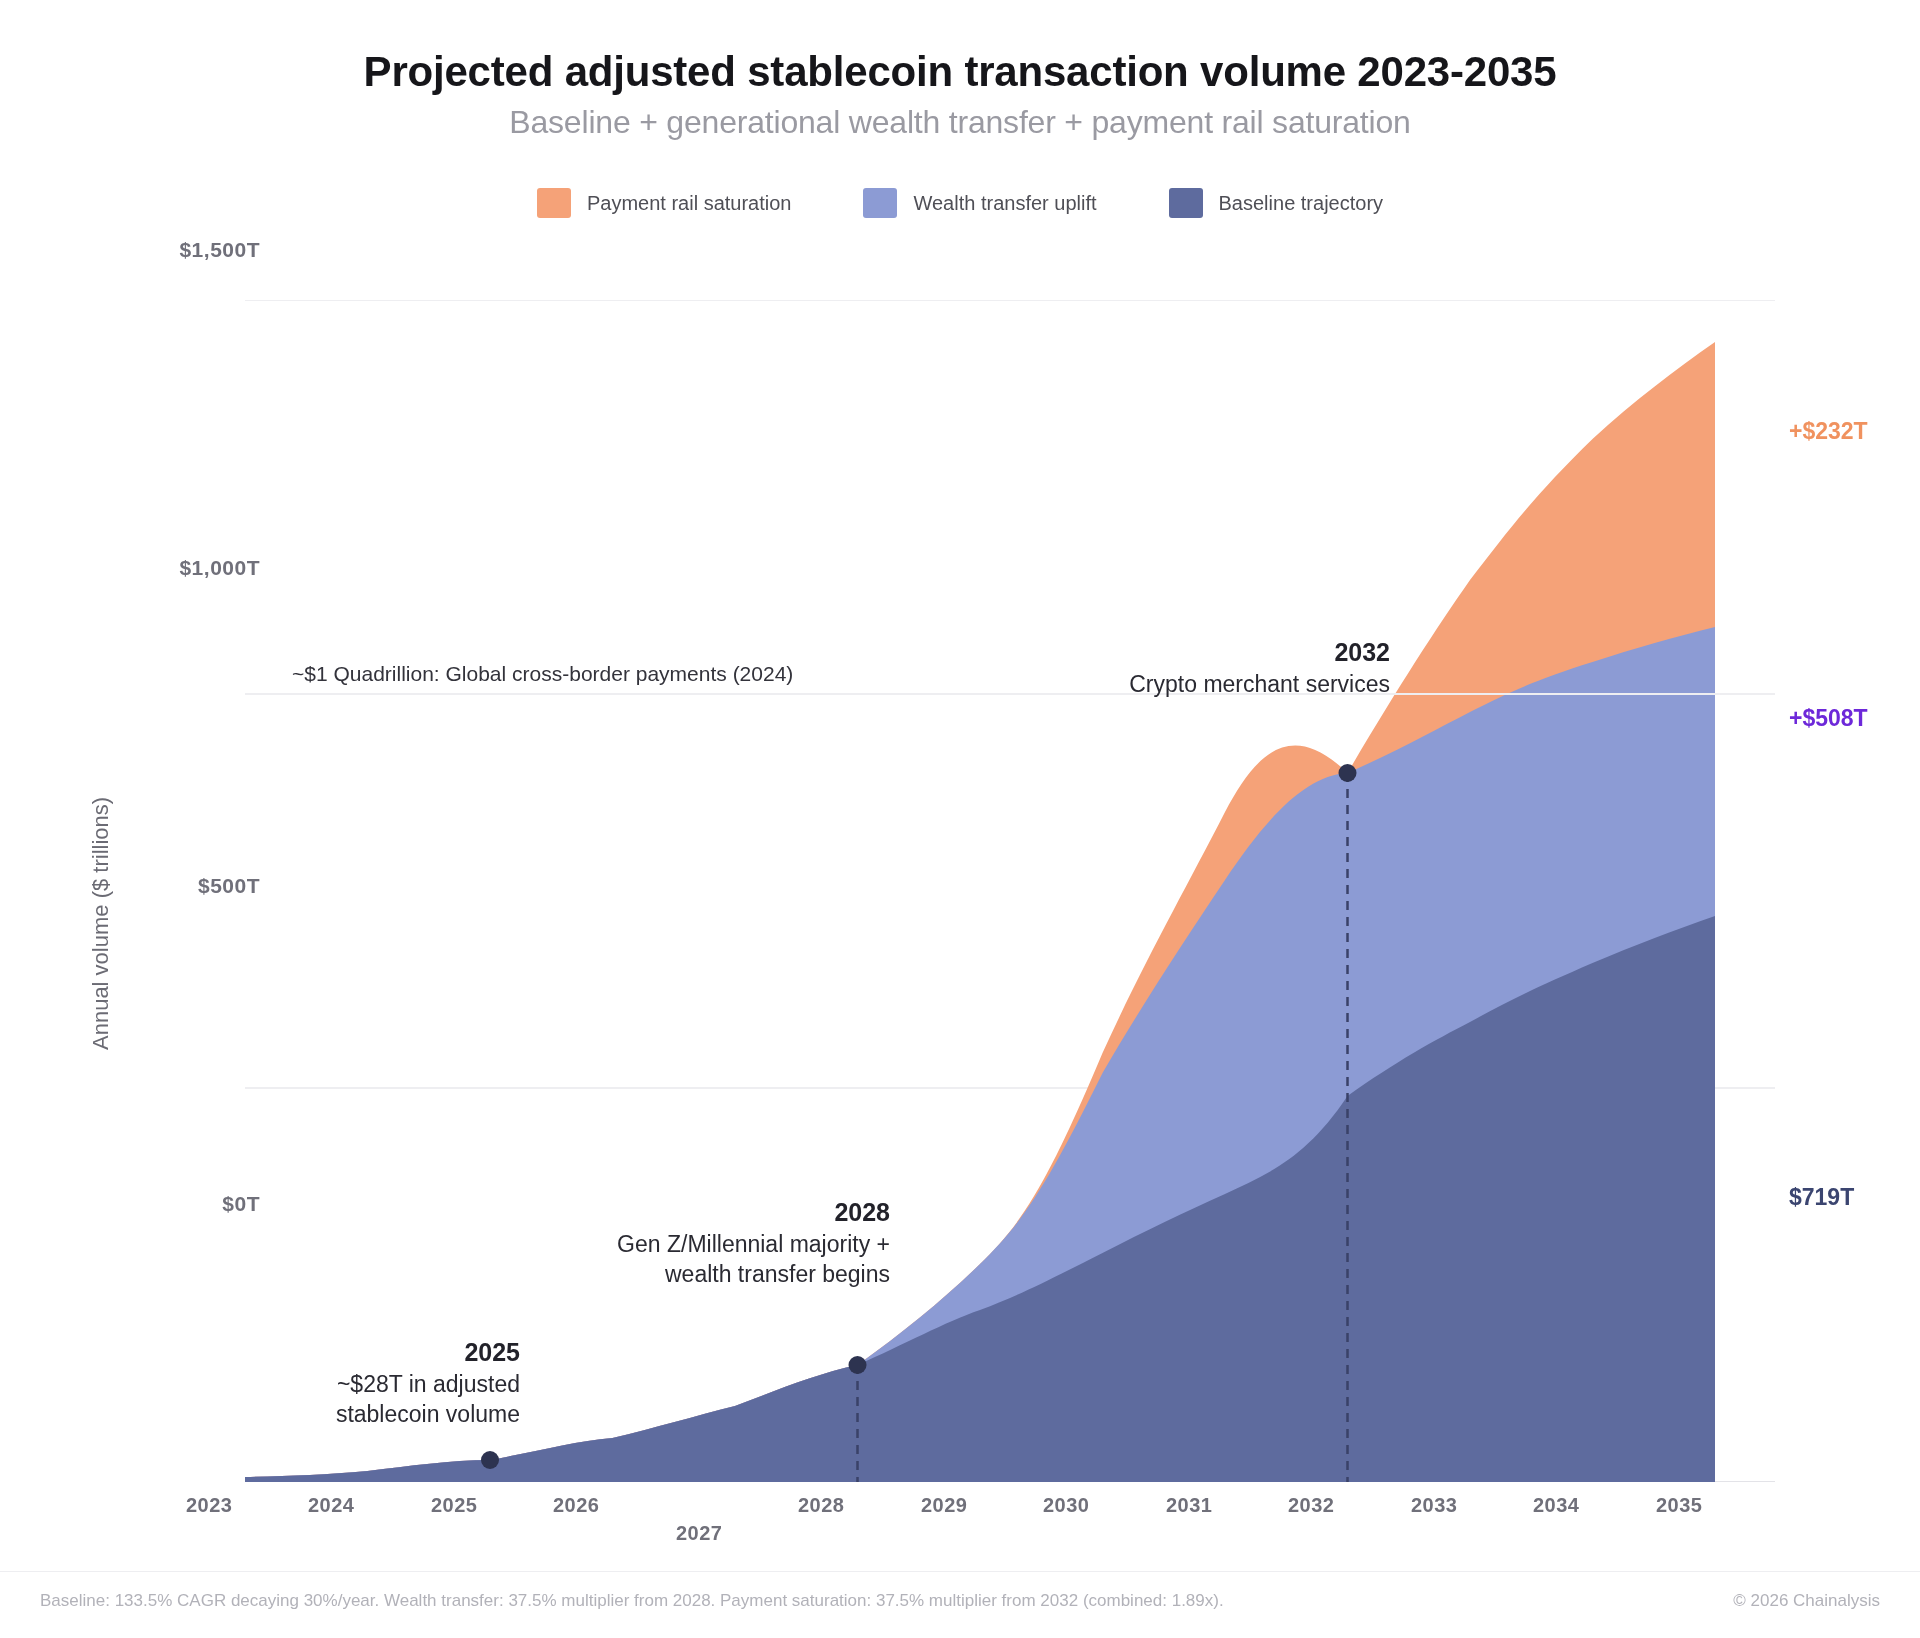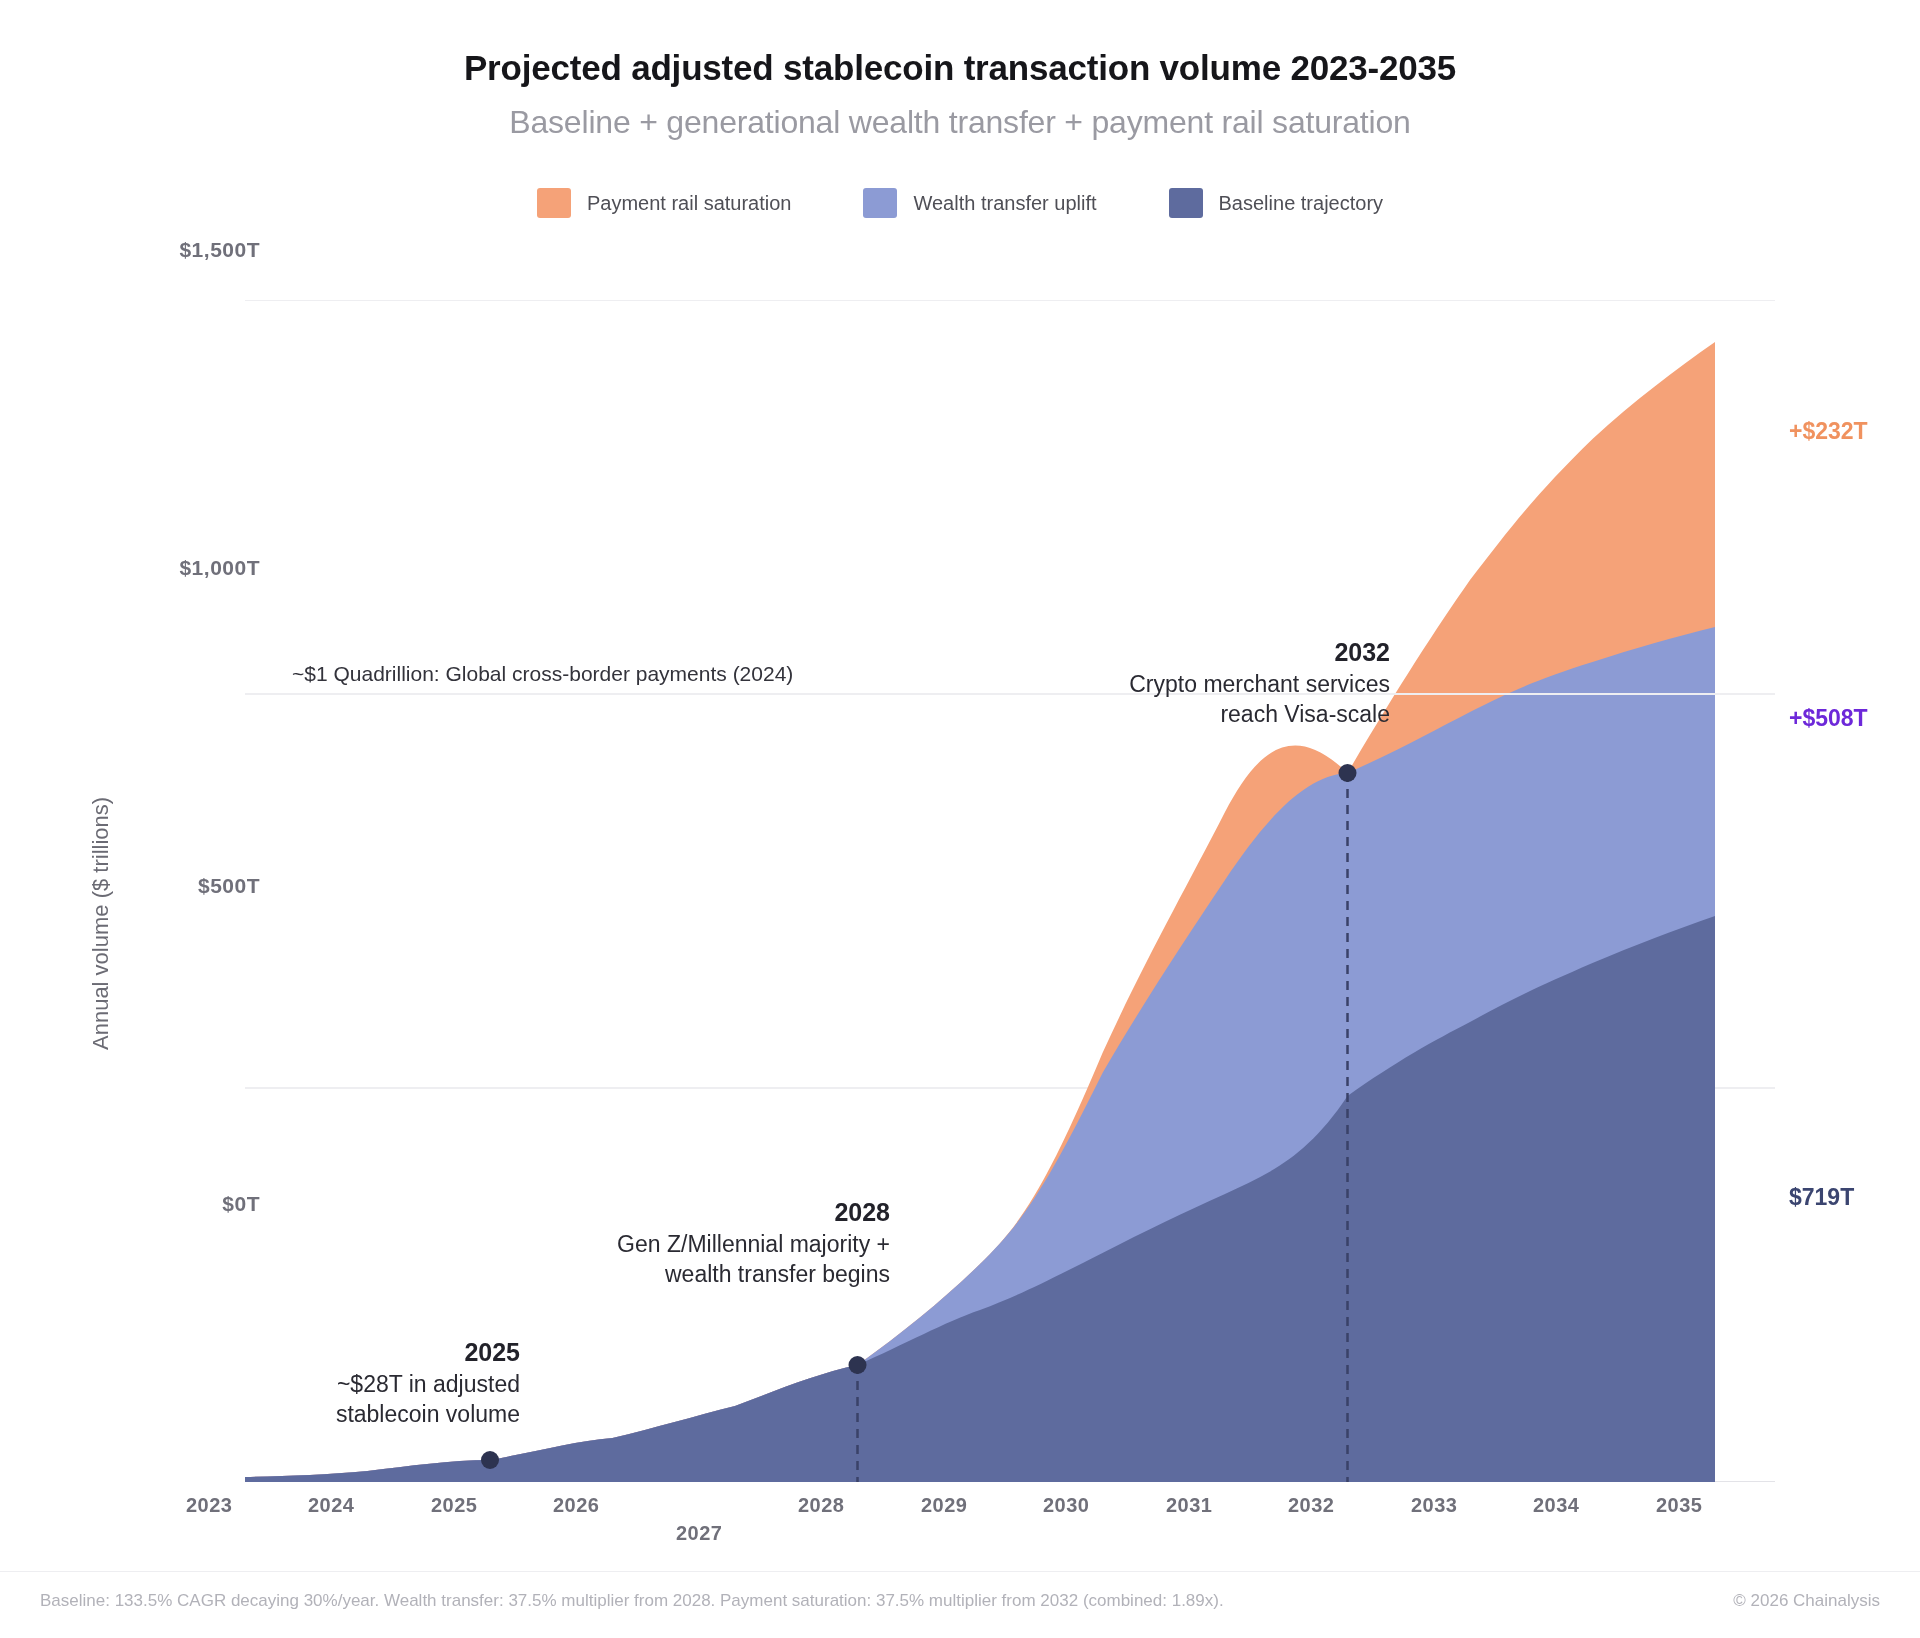--- a/index.html
+++ b/index.html
@@ -3,21 +3,21 @@
 <meta charset="utf-8">
 <style>
   html,body{margin:0;padding:0;background:#ffffff;}
   body{width:1920px;height:1638px;font-family:"Liberation Sans",sans-serif;position:relative;overflow:hidden;}
 
   .chart-card{position:absolute;inset:0;background:#fff;}
 
   
   .title{
     position:absolute;top:48px;left:0;width:1920px;text-align:center;
-    font-size:35px;font-weight:bold;color:#16161a;letter-spacing:-0.2px;
+    font-size:42px;font-weight:bold;color:#16161a;letter-spacing:-0.2px;
   }
   .subtitle{
     position:absolute;top:104px;left:0;width:1920px;text-align:center;
     font-size:32px;font-weight:400;color:#9a9aa2;letter-spacing:-0.2px;
   }
 
   
   .legend{
     position:absolute;top:188px;left:0;width:1920px;
     display:flex;justify-content:center;align-items:center;gap:72px;
@@ -173,21 +173,20 @@
 
   <div class="anno" style="left:430px;top:1196px;width:460px;">
     <div class="anno-year">2028</div>
     <div class="anno-line">Gen Z/Millennial majority +</div>
     <div class="anno-line">wealth transfer begins</div>
   </div>
 
   <div class="anno" style="left:940px;top:636px;width:450px;">
     <div class="anno-year">2032</div>
     <div class="anno-line">Crypto merchant services</div>
-    <div class="anno-line">reach Visa-scale</div>
   </div>
 
   <div class="edge-label" style="left:1789px;top:418px;color:#F0925F;">+$232T</div>
   <div class="edge-label" style="left:1789px;top:705px;color:#6d28d9;">+$508T</div>
   <div class="edge-label" style="left:1789px;top:1184px;color:#3B4570;">$719T</div>
 
   <div class="xtick" style="left:186px;top:1494px;">2023</div>
   <div class="xtick" style="left:308px;top:1494px;">2024</div>
   <div class="xtick" style="left:431px;top:1494px;">2025</div>
   <div class="xtick" style="left:553px;top:1494px;">2026</div>

